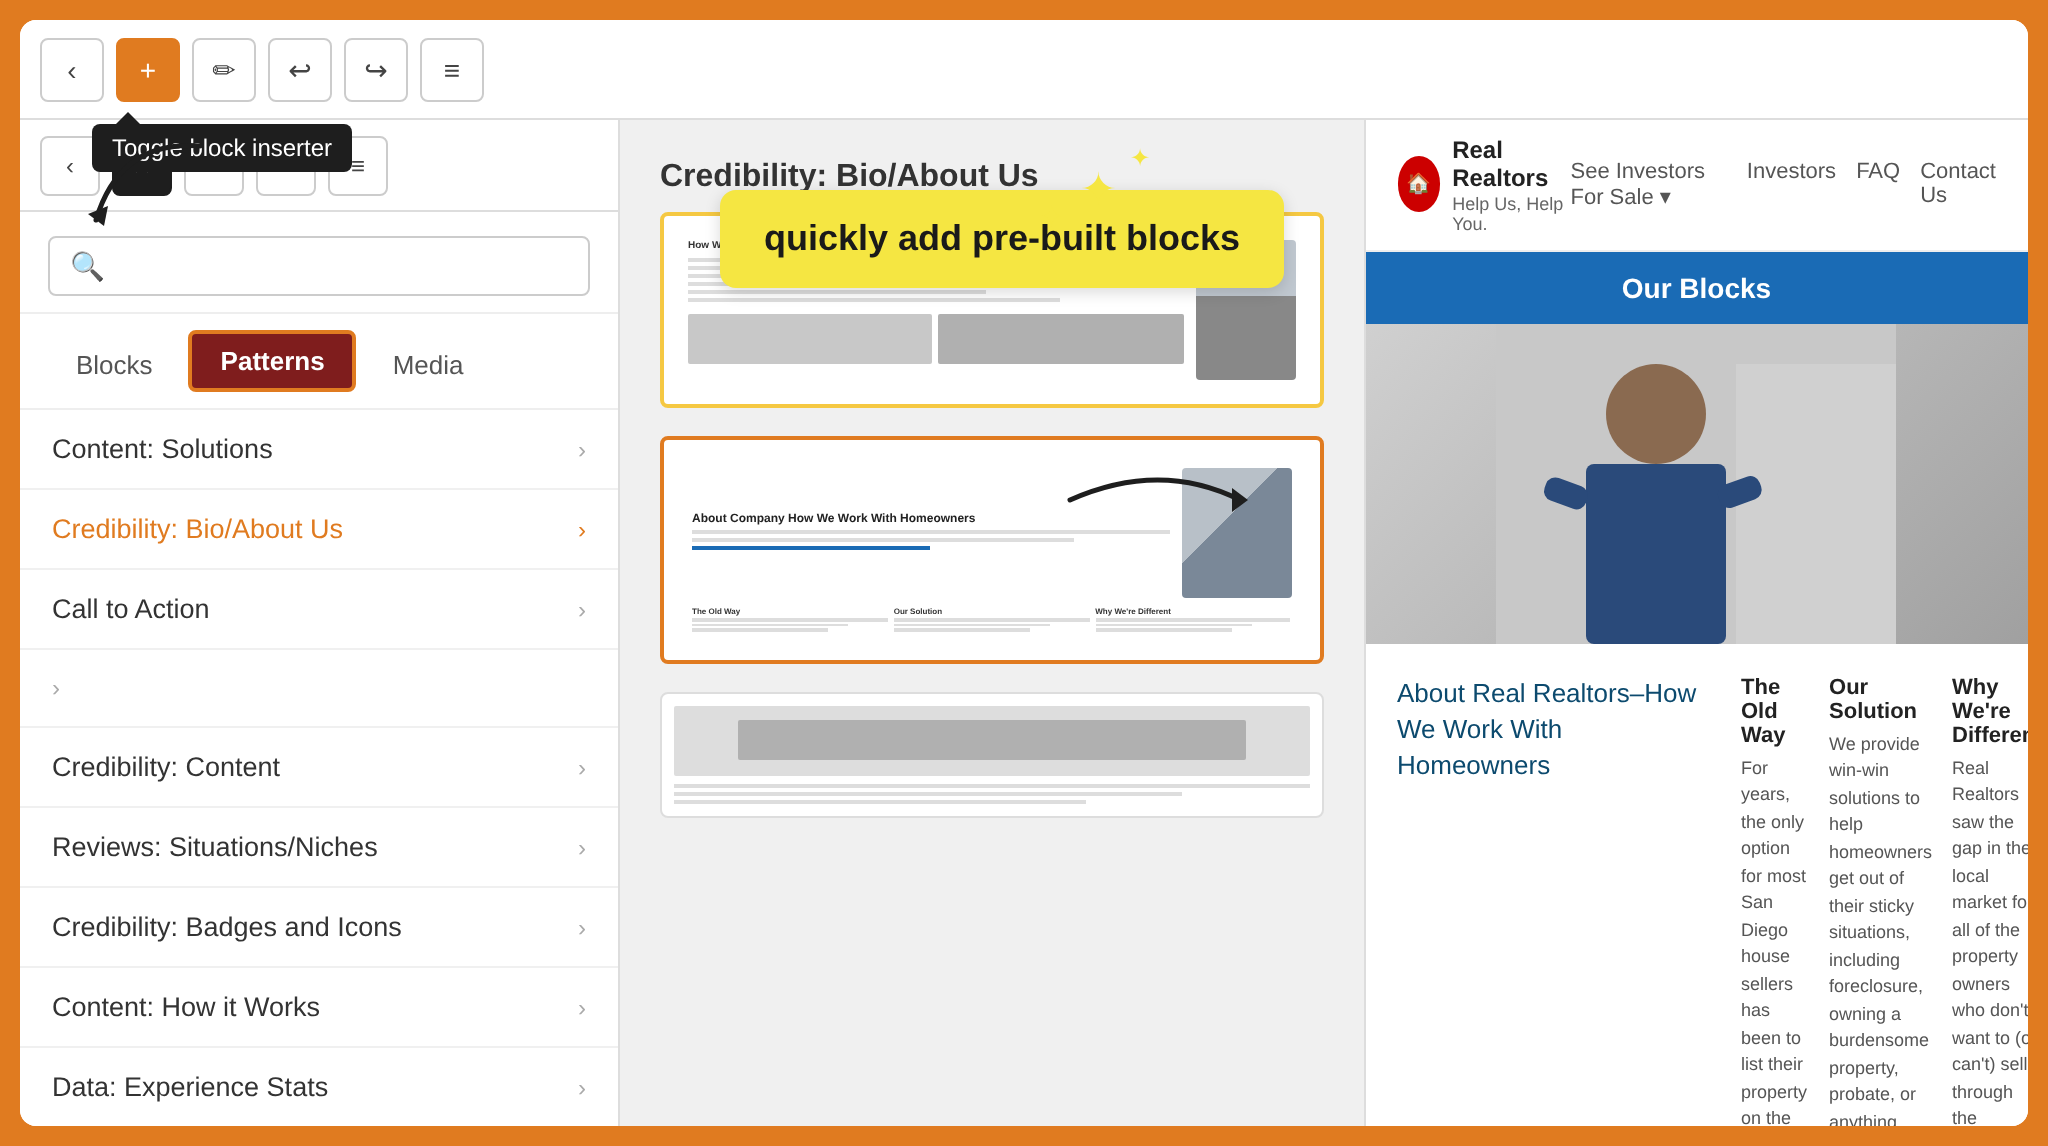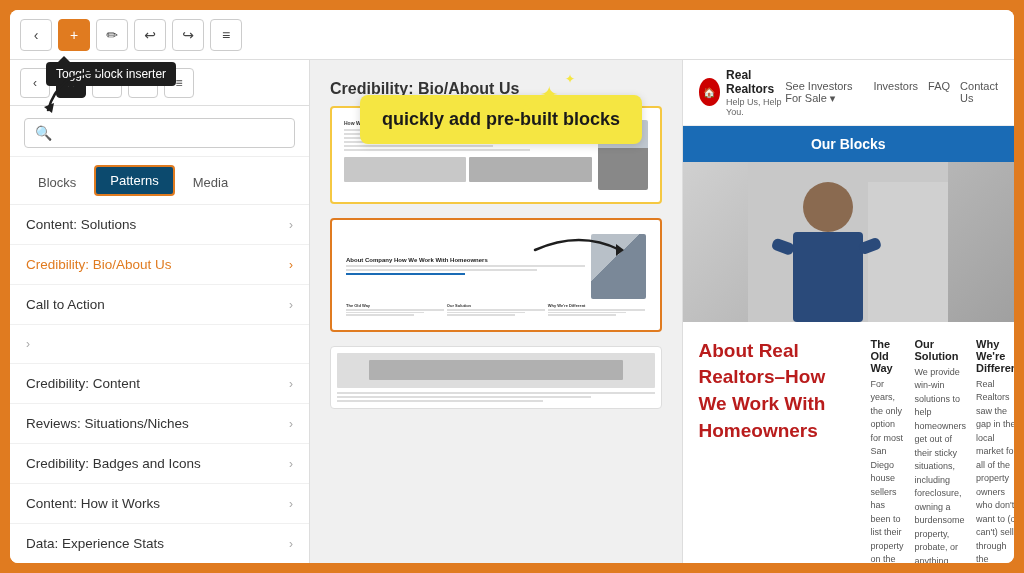--- a/index.html
+++ b/index.html
@@ -207,23 +207,23 @@
 
     .tab-item {
       padding: 6px 14px;
       font-size: 13px;
       color: #555;
       cursor: pointer;
       border-radius: 4px;
     }
 
     .tab-item.active {
-      background: #0c4a6e;
+      background: #7f1d1d;
       color: #fff;
-      font-weight: 400;
+      font-weight: 700;
       border: 2px solid #e07b20;
     }
 
     
     .patterns-list {
       flex: 1;
       overflow-y: auto;
     }
 
     .pattern-item {
@@ -368,23 +368,23 @@
       display: flex;
       gap: 12px;
       margin-bottom: 16px;
     }
 
     .about-left {
       min-width: 160px;
     }
 
     .about-title {
-      font-size: 19px;
-      font-weight: 700;
-      color: #b91c1c;
+      font-size: 13px;
+      font-weight: 400;
+      color: #0c4a6e;
       line-height: 1.4;
       margin-bottom: 6px;
     }
 
     .about-cols {
       display: flex;
       gap: 10px;
       flex: 1;
     }
 

